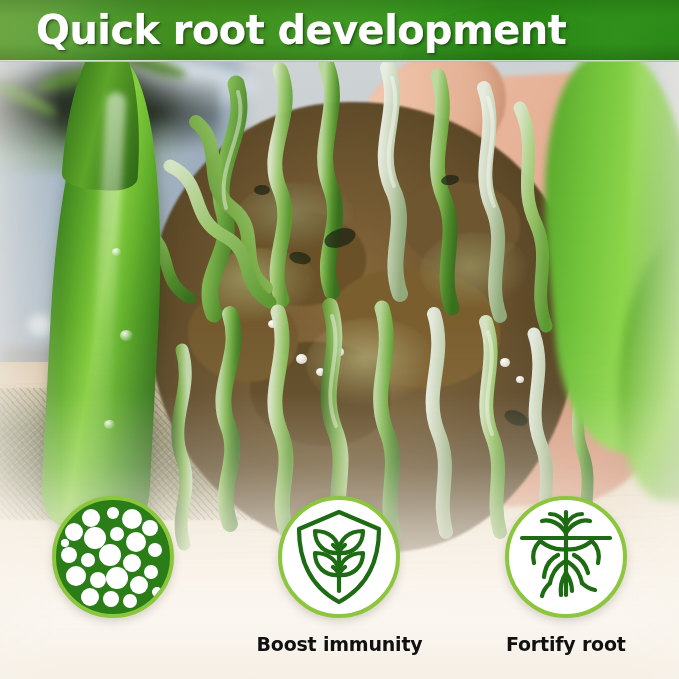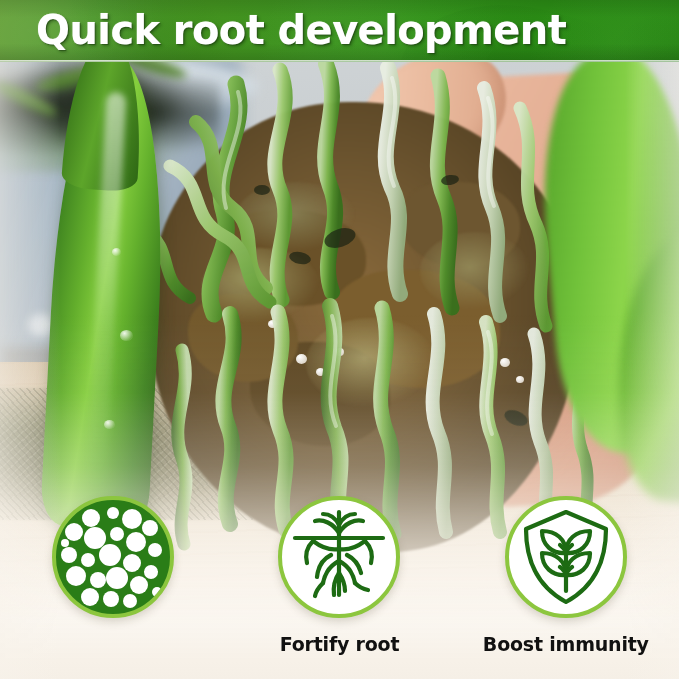--- a/index.html
+++ b/index.html
@@ -555,20 +555,40 @@
             <circle cx="74" cy="101" r="7"></circle>
             <circle cx="101" cy="92" r="5"></circle>
             <circle cx="9" cy="43" r="4"></circle>
           </g>
         </svg>
       </div>
     </div>
 
     <div class="feature">
       <div class="badge">
+        <svg width="104" height="104" viewBox="0 0 104 104">
+          <g fill="none" stroke="#1d6b13" stroke-width="4.2" stroke-linecap="round" stroke-linejoin="round">
+            <path d="M52 7 L92 24 C92 62 76 84 52 97 C28 84 12 62 12 24 Z"></path>
+            <path d="M52 86 V40"></path>
+            <path d="M52 48 C52 34 62 26 76 26 C76 40 66 49 52 48 Z"></path>
+            <path d="M52 48 C52 34 42 26 28 26 C28 40 38 49 52 48 Z"></path>
+            <path d="M52 70 C52 56 62 48 76 48 C76 62 66 71 52 70 Z"></path>
+            <path d="M52 70 C52 56 42 48 28 48 C28 62 38 71 52 70 Z"></path>
+            <path d="M58 40 C55 42 53 45 52 48"></path>
+            <path d="M46 40 C49 42 51 45 52 48"></path>
+            <path d="M58 62 C55 64 53 67 52 70"></path>
+            <path d="M46 62 C49 64 51 67 52 70"></path>
+          </g>
+        </svg>
+      </div>
+      <div class="feature-label">Boost immunity</div>
+    </div>
+
+    <div class="feature">
+      <div class="badge">
         <svg width="108" height="108" viewBox="0 0 108 108">
           <g fill="none" stroke="#1d6b13" stroke-width="4.2" stroke-linecap="round">
             <path d="M10 35 H98"></path>
             <path d="M54 9 V92"></path>
             <path d="M54 30 C48 20 38 16 30 18"></path>
             <path d="M54 30 C60 20 70 16 78 18"></path>
             <path d="M54 22 C50 14 44 11 38 11"></path>
             <path d="M54 22 C58 14 64 11 70 11"></path>
             <path d="M54 46 C44 48 36 44 28 38"></path>
             <path d="M54 46 C64 48 72 44 80 38"></path>
@@ -581,34 +601,14 @@
             <path d="M54 70 C50 76 48 84 49 92"></path>
             <path d="M54 70 C58 76 60 82 60 88"></path>
             <path d="M38 80 C34 84 31 88 30 93"></path>
             <path d="M70 80 C74 84 78 86 83 87"></path>
           </g>
         </svg>
       </div>
       <div class="feature-label">Fortify root</div>
     </div>
 
-    <div class="feature">
-      <div class="badge">
-        <svg width="104" height="104" viewBox="0 0 104 104">
-          <g fill="none" stroke="#1d6b13" stroke-width="4.2" stroke-linecap="round" stroke-linejoin="round">
-            <path d="M52 7 L92 24 C92 62 76 84 52 97 C28 84 12 62 12 24 Z"></path>
-            <path d="M52 86 V40"></path>
-            <path d="M52 48 C52 34 62 26 76 26 C76 40 66 49 52 48 Z"></path>
-            <path d="M52 48 C52 34 42 26 28 26 C28 40 38 49 52 48 Z"></path>
-            <path d="M52 70 C52 56 62 48 76 48 C76 62 66 71 52 70 Z"></path>
-            <path d="M52 70 C52 56 42 48 28 48 C28 62 38 71 52 70 Z"></path>
-            <path d="M58 40 C55 42 53 45 52 48"></path>
-            <path d="M46 40 C49 42 51 45 52 48"></path>
-            <path d="M58 62 C55 64 53 67 52 70"></path>
-            <path d="M46 62 C49 64 51 67 52 70"></path>
-          </g>
-        </svg>
-      </div>
-      <div class="feature-label">Boost immunity</div>
-    </div>
-
   </div>
 </div>
 
 </body></html>

